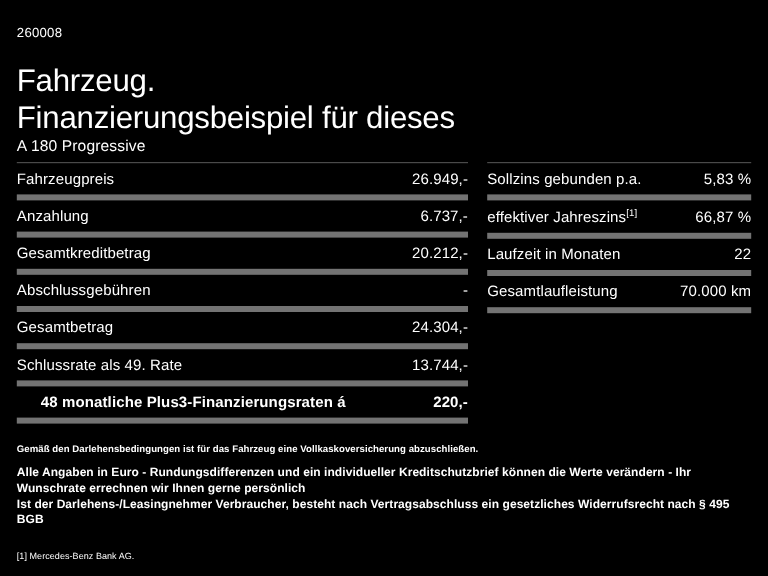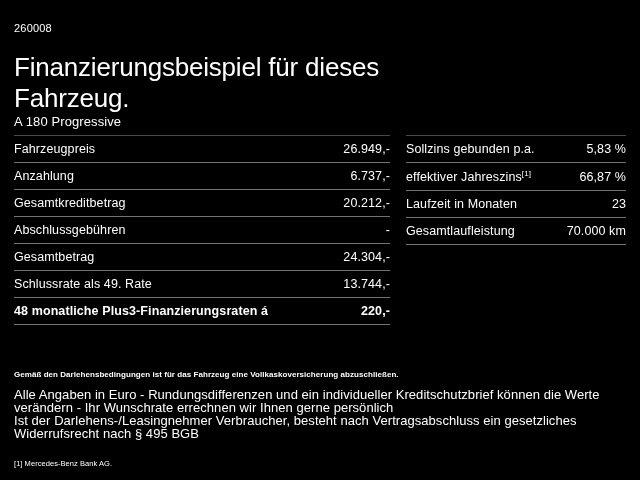--- a/index.html
+++ b/index.html
@@ -51,38 +51,39 @@
   }
   .col-right {
     flex: 1 1 auto;
   }
   .row {
     display: flex;
     justify-content: space-between;
     align-items: baseline;
     font-size: 12.5px;
     padding: 6px 0 6px 0;
-    border-bottom: 1px solid #737373;
+    border-bottom: 5px solid #737373;
     letter-spacing: 0.1px;
   }
   .row:first-child {
     border-top: 1px solid #4a4a4a;
   }
   .row .label {
     text-align: left;
     white-space: nowrap;
   }
   .row .value {
     text-align: right;
     white-space: nowrap;
     padding-left: 10px;
   }
   .row.bold .label,
   .row.bold .value {
     font-weight: bold;
+    margin-left: 20px;
   }
   .col-right .row {
     font-size: 12.5px;
   }
   sup {
     font-size: 8px;
     vertical-align: super;
   }
   .footer {
     position: absolute;
@@ -90,41 +91,42 @@
     right: 30px;
     top: 370px;
   }
   .footer-bold {
     font-size: 8px;
     font-weight: bold;
     margin-bottom: 9px;
     letter-spacing: 0.05px;
   }
   .footer-line {
-    font-size: 13px;
+    font-size: 10px;
     line-height: 13px;
     color: #ffffff;
     letter-spacing: 0.05px;
+    font-weight: bold;
   }
   .footer-note {
     font-size: 7.5px;
     margin-top: 19px;
     letter-spacing: 0.05px;
   }
 </style>
 </head>
 <body>
 
 <div class="page">
 
   <div class="ref-id">260008</div>
 
   <div class="headline">
+    <div>Fahrzeug.</div>
     <div>Finanzierungsbeispiel für dieses</div>
-    <div>Fahrzeug.</div>
   </div>
 
   <div class="model">A 180 Progressive</div>
 
   <div class="columns">
 
     <div class="col-left">
 
       <div class="row">
         <span class="label">Fahrzeugpreis</span>
@@ -170,21 +172,21 @@
         <span class="value">5,83 %</span>
       </div>
 
       <div class="row">
         <span class="label"><span>effektiver Jahreszins</span><sup>[1]</sup></span>
         <span class="value">66,87 %</span>
       </div>
 
       <div class="row">
         <span class="label"><span>Laufzeit in Monaten</span></span>
-        <span class="value">23</span>
+        <span class="value">22</span>
       </div>
 
       <div class="row">
         <span class="label"><span>Gesamtlaufleistung</span></span>
         <span class="value">70.000 km</span>
       </div>
 
     </div>
 
   </div>

